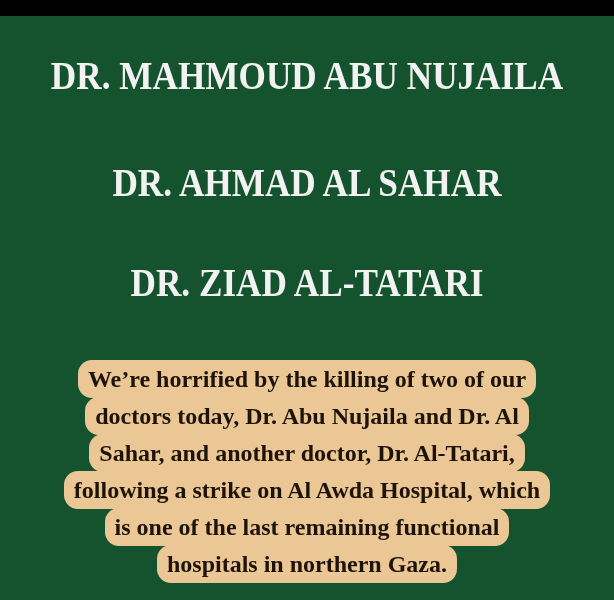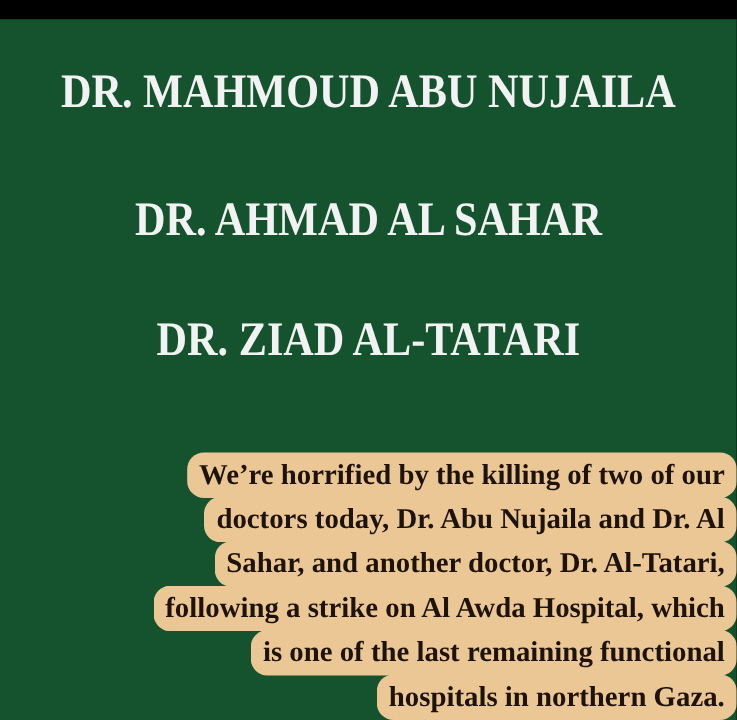--- a/index.html
+++ b/index.html
@@ -27,24 +27,24 @@
       line-height: 40px;
       transform: scaleX(0.88);
       transform-origin: 50% 50%;
       white-space: nowrap;
     }
     #victim-name-1 { top: 40px; }
     #victim-name-2 { top: 147px; }
     #victim-name-3 { top: 247px; }
     .statement-wrap {
       position: absolute;
-      top: 362px;
+      top: 345px;
       left: 0;
       width: 614px;
-      text-align: right;
+      text-align: center;
     }
     .statement {
       display: inline;
       font-weight: 700;
       font-size: 24px;
       line-height: 37px;
       color: #1e1308;
       background: #ebc795;
       padding: 6px 10px;
       border-radius: 14px;

